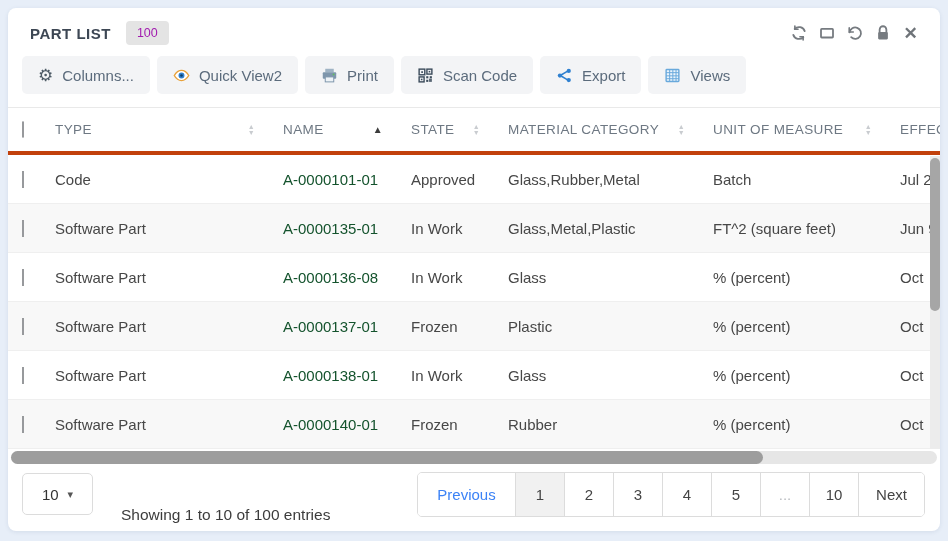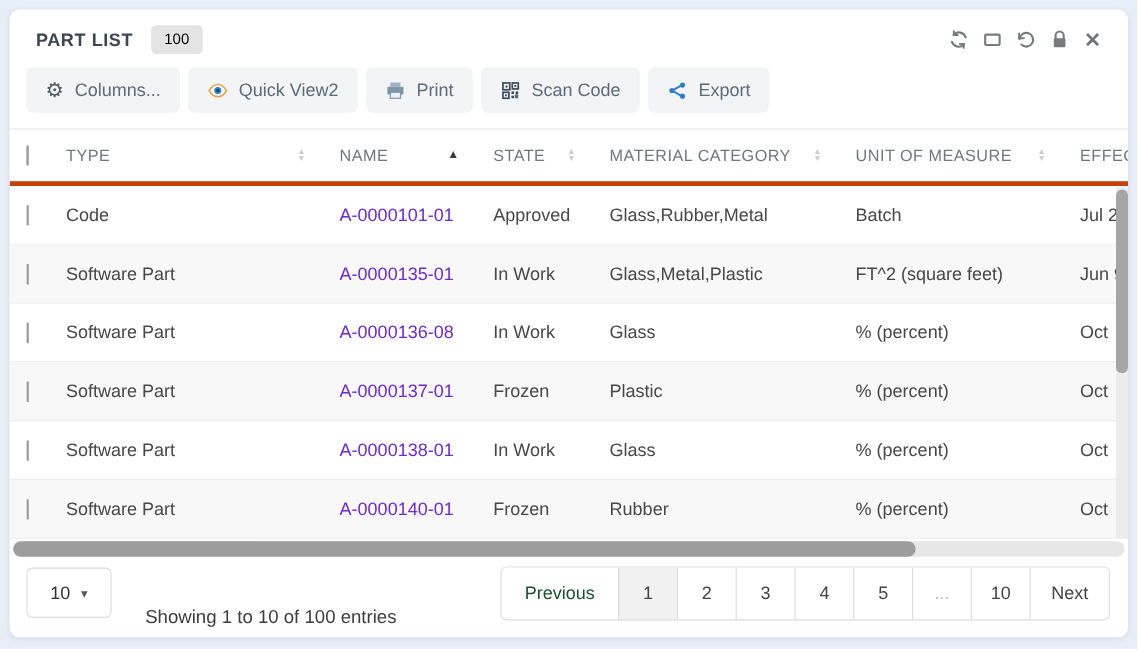--- a/index.html
+++ b/index.html
@@ -5,21 +5,21 @@
   * { box-sizing: border-box; margin: 0; padding: 0; }
   html,body { margin:0; }
   body { font-family: "Liberation Sans", sans-serif; }
   .screen { position:relative; width:948px; height:541px; background:#e7eef8; overflow:hidden;padding-left:44px; }
   .panel { position:absolute; left:8px; top:8px; width:932px; height:523px; background:#ffffff;
            border-radius:8px; box-shadow:0 1px 4px rgba(40,70,110,.10); display:flex; flex-direction:column; overflow:hidden; }
 
   
   .titlebar { display:flex; align-items:center; padding:13px 20px 5px 22px; }
   .title { font-size:15px; font-weight:bold; color:#3d4754; letter-spacing:.5px; }
-  .badge { margin-left:15px; background:#e4e4e4; color:#000000; font-size:12.5px; padding:5px 11px; border-radius:4px; }
+  .badge { margin-left:15px; background:#e4e4e4; color:#a21caf; font-size:12.5px; padding:5px 11px; border-radius:4px; }
   .winicons { margin-left:auto; display:flex; align-items:center; gap:9px; color:#767b80; }
   .winicons .wicon { width:19px; height:19px; display:flex; align-items:center; justify-content:center; cursor:pointer; }
   .winicons svg { width:18px; height:18px; display:block; }
   .close-glyph { font-size:17px; font-weight:bold; color:#6f7479; line-height:1; }
 
   
   .toolbar { display:flex; gap:7px; padding:6px 14px 13px 14px; }
   .tbtn { display:flex; align-items:center; gap:9px; background:#f3f4f6; border:none; border-radius:5px;
           height:38px; padding:0 16px; font-size:15px; color:#5b6b7c; cursor:pointer; font-family:inherit; white-space:nowrap; }
   .tbtn svg { width:17px; height:17px; display:block; }
@@ -30,42 +30,42 @@
   
   .table-wrap { position:relative; }
   .grid { display:grid; grid-template-columns:33px 228px 128px 97px 205px 187px 1fr; padding-left:14px; align-items:center; }
   .thead { height:47px; border-bottom:4px solid #c2410c; color:#6e7883; font-size:13.5px; letter-spacing:.4px; }
   .th { display:flex; align-items:center; justify-content:space-between; padding-right:28px; cursor:pointer; white-space:nowrap; overflow:hidden; }
   .sort-both { display:flex; flex-direction:column; line-height:6px; font-size:7px; color:#c9ccd0; }
   .sort-asc { font-size:10px; color:#3b3b3b; }
   .row { height:49px; border-bottom:1px solid #efefef; font-size:15px; color:#474747; }
   .row:nth-child(even) { background:#f8f8f8; }
   .cell { white-space:nowrap; overflow:hidden; }
-  .link { color:#6d28d9; cursor:pointer; text-decoration:none; }
+  .link { color:#14532d; cursor:pointer; text-decoration:none; }
   .checkbox { width:15px; height:15px; border:1.6px solid #97999c; border-radius:2.5px; background:#fff; cursor:pointer; }
 
   
   .vscroll { position:absolute; top:48px; bottom:0; right:0; width:10px; background:#ececec; }
   .vthumb { position:absolute; top:2px; left:0; width:10px; height:153px; background:#a6a6a6; border-radius:5px; cursor:pointer; }
 
   
   .hscroll { position:relative; height:13px; margin:2px 3px 0 3px; background:#e6e6e6; border-radius:7px; flex-shrink:0; }
   .hthumb { position:absolute; left:0; top:0; height:13px; width:752px; background:#9d9d9d; border-radius:7px; cursor:pointer; }
 
   
   .footer { margin-top:auto; display:flex; align-items:center; padding:0 15px 12px 14px; }
   .pagesize { display:flex; align-items:center; justify-content:center; gap:9px; width:71px; height:42px;
               border:1px solid #dcdcdc; border-radius:5px; font-size:15px; color:#333; cursor:pointer; background:#fff; }
   .caret { font-size:11px; color:#555; }
   .showing { margin-left:28px; font-size:15.5px; color:#3c3c3c;margin-top:42px; }
   .pagination { margin-left:auto; display:flex; border:1px solid #dcdcdc; border-radius:5px; overflow:hidden; height:45px; }
   .pg { display:flex; align-items:center; justify-content:center; font-size:15px; color:#444; background:#fff;
         border-left:1px solid #dcdcdc; width:49px; cursor:pointer; }
   .pg:first-child { border-left:none; }
-  .pg-prev { width:97px; color:#14532d; cursor:default; }
+  .pg-prev { width:97px; color:#3b82f6; cursor:default; }
   .pg-next { width:66px; }
   .pg-active { background:#f1f1f1; }
   .pg-ellipsis { color:#b9bcc0; cursor:default; }
 </style>
 </head>
 <body>
 
 <div class="screen">
   <div class="panel">
 
@@ -152,20 +152,34 @@
           <svg viewBox="0 0 24 24">
             <line x1="6" y1="12" x2="17" y2="5.5" stroke="#2f80d0" stroke-width="2.2"></line>
             <line x1="6" y1="12" x2="17" y2="18.5" stroke="#2f80d0" stroke-width="2.2"></line>
             <circle cx="5.5" cy="12" r="3" fill="#2f80d0"></circle>
             <circle cx="18" cy="5.5" r="3" fill="#2f80d0"></circle>
             <circle cx="18" cy="18.5" r="3" fill="#2f80d0"></circle>
           </svg>
         </span>
         <span>Export</span>
       </button>
+      <button class="tbtn">
+        <span>
+          <svg viewBox="0 0 24 24" fill="none" stroke="#69a9dc">
+            <rect x="3" y="3.5" width="18" height="17" rx="1" stroke-width="2" fill="#eaf4fc"></rect>
+            <line x1="3" y1="8" x2="21" y2="8" stroke-width="1.4"></line>
+              <line x1="3" y1="12.5" x2="21" y2="12.5" stroke-width="1.4"></line>
+            <line x1="3" y1="16.5" x2="21" y2="16.5" stroke-width="1.4"></line>
+            <line x1="8" y1="3.5" x2="8" y2="20.5" stroke-width="1.4"></line>
+              <line x1="12.5" y1="3.5" x2="12.5" y2="20.5" stroke-width="1.4"></line>
+            <line x1="17" y1="3.5" x2="17" y2="20.5" stroke-width="1.4"></line>
+          </svg>
+        </span>
+        <span>Views</span>
+      </button>
     </div>
 
     <div class="divider"></div>
 
     <div class="table-wrap">
       <div class="grid thead">
         <div><span class="checkbox"></span></div>
         <div class="th">
           <span>TYPE</span>
           <span class="sort-both">

